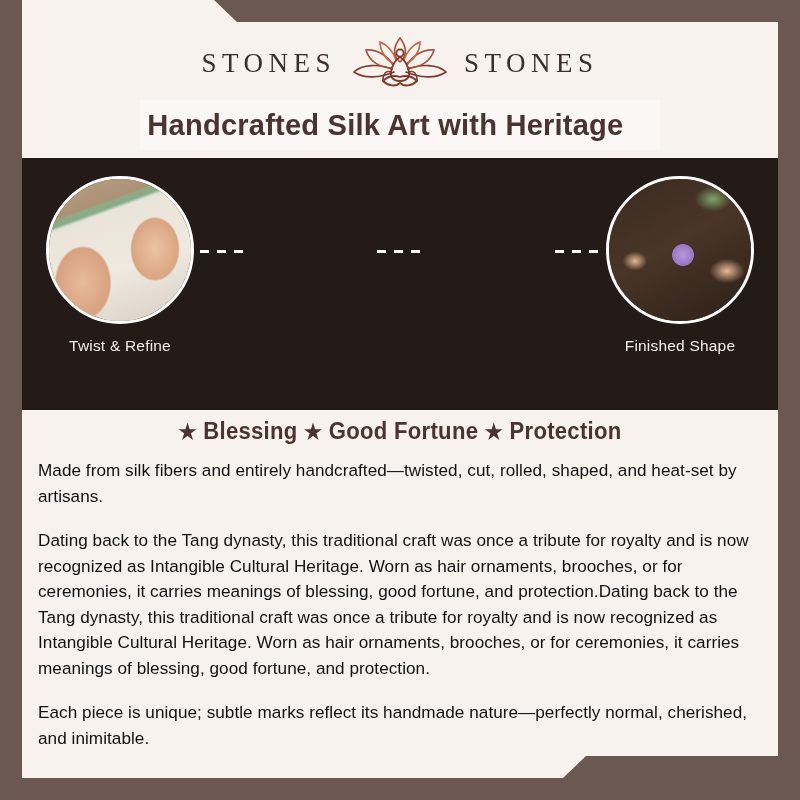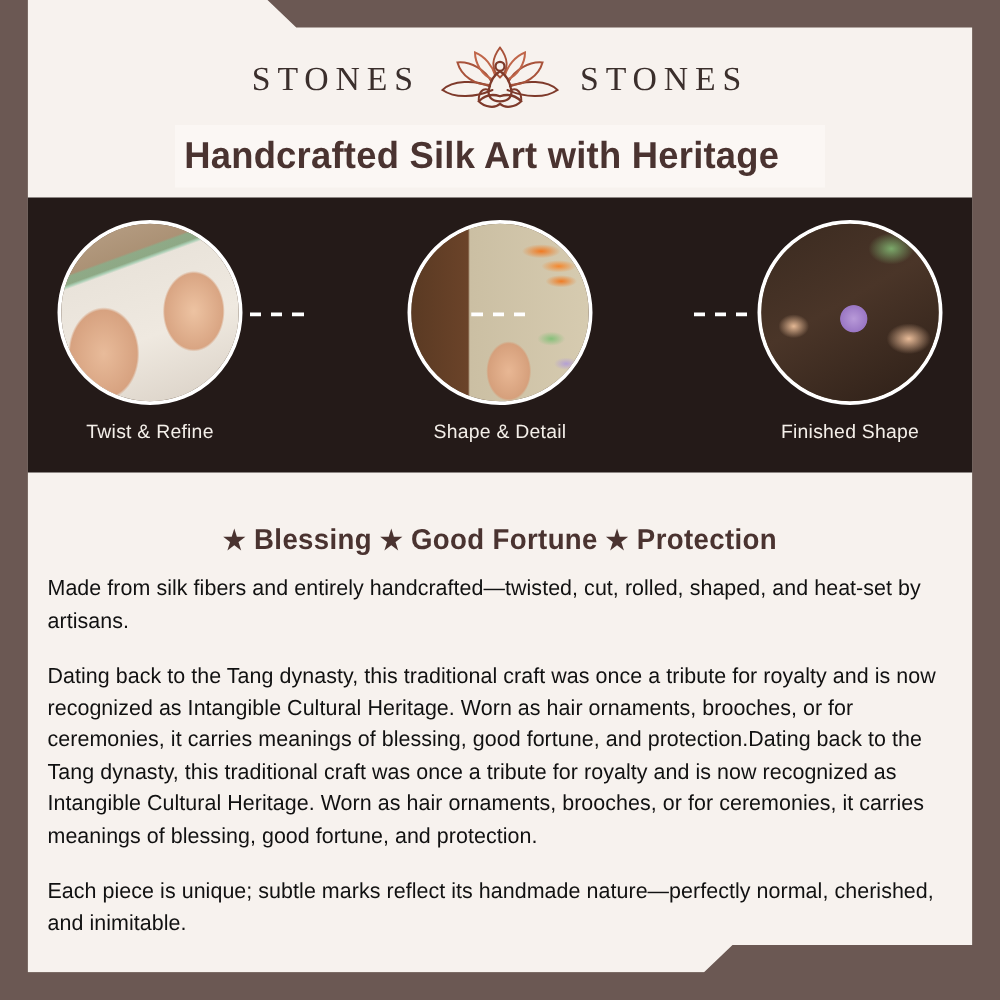--- a/index.html
+++ b/index.html
@@ -80,21 +80,21 @@
     white-space: nowrap;
     transform: scaleX(0.97);
   }
 
   
   #process-strip {
     position: absolute;
     left: 0;
     top: 158px;
     width: 756px;
-    height: 220px;
+    height: 252px;
     background: #241a18;
     overflow: hidden;
   }
   #steps {
     position: absolute;
     left: 0; top: 0;
     width: 756px;
     height: 232px;
     display: flex;
     align-items: flex-start;
@@ -230,35 +230,20 @@
                  linear-gradient(160deg,#b9a188 0%,#a98f72 26%,#e9e3da 27%,#efe9e0 60%,#d8cfc4 100%);"></div>
             <div class="ph" style="background:
                  radial-gradient(ellipse 46px 60px at 34px 104px,#e8bb9a 0%,#d7a280 58%,rgba(215,162,128,0) 62%),
                  radial-gradient(ellipse 40px 52px at 106px 70px,#edc3a2 0%,#d9a583 58%,rgba(217,165,131,0) 62%);"></div>
             <div class="ph" style="background:
                  linear-gradient(160deg,rgba(0,0,0,0) 22%,rgba(120,190,150,.55) 23%,rgba(120,190,150,.55) 27%,rgba(0,0,0,0) 28%);"></div>
           </div>
           <div class="step-label">Twist &amp; Refine</div>
         </div>
 
-        <div class="step">
-          <div class="circle">
-            <div class="ph" style="background:
-                 linear-gradient(to right,#5a3a23 0%,#6b4329 32%,#cbbfa3 33%,#d6cbb0 100%);"></div>
-            <div class="ph" style="background:
-                 radial-gradient(ellipse 22px 8px at 104px 22px,#f07a22 0%,rgba(240,122,34,0) 70%),
-                 radial-gradient(ellipse 20px 7px at 118px 34px,#f4882e 0%,rgba(244,136,46,0) 70%),
-                 radial-gradient(ellipse 18px 7px at 120px 46px,#ef7c24 0%,rgba(239,124,36,0) 70%),
-                 radial-gradient(ellipse 16px 8px at 112px 92px,#86c07a 0%,rgba(134,192,122,0) 70%),
-                 radial-gradient(ellipse 14px 7px at 124px 112px,#b4a0d4 0%,rgba(180,160,212,0) 70%);"></div>
-            <div class="ph" style="background:
-                 radial-gradient(ellipse 30px 40px at 78px 118px,#e8b794 0%,#d6a07c 55%,rgba(214,160,124,0) 60%);"></div>
-          </div>
-          <div class="step-label">Shape &amp; Detail</div>
-        </div>
 
 
         <div class="step">
           <div class="circle">
             <div class="ph" style="background:
                  linear-gradient(150deg,#3a2a20 0%,#4a3528 45%,#2d1f17 100%);"></div>
             <div class="ph" style="background:
                  radial-gradient(ellipse 26px 18px at 104px 20px,#7ba86a 0%,rgba(123,168,106,0) 70%);"></div>
             <div class="ph" style="background:
                  radial-gradient(circle 17px at 74px 76px,#b89ad8 0%,#9a77c4 62%,rgba(154,119,196,0) 66%),

